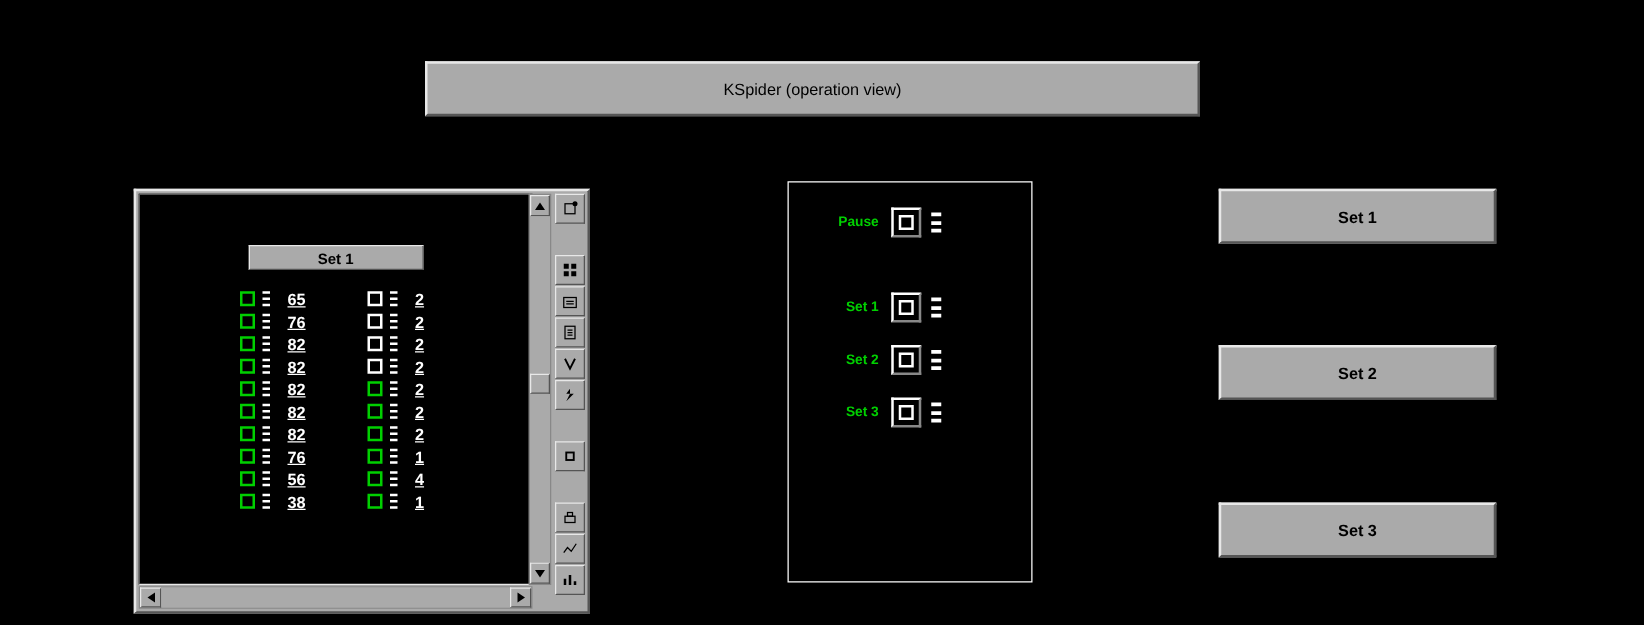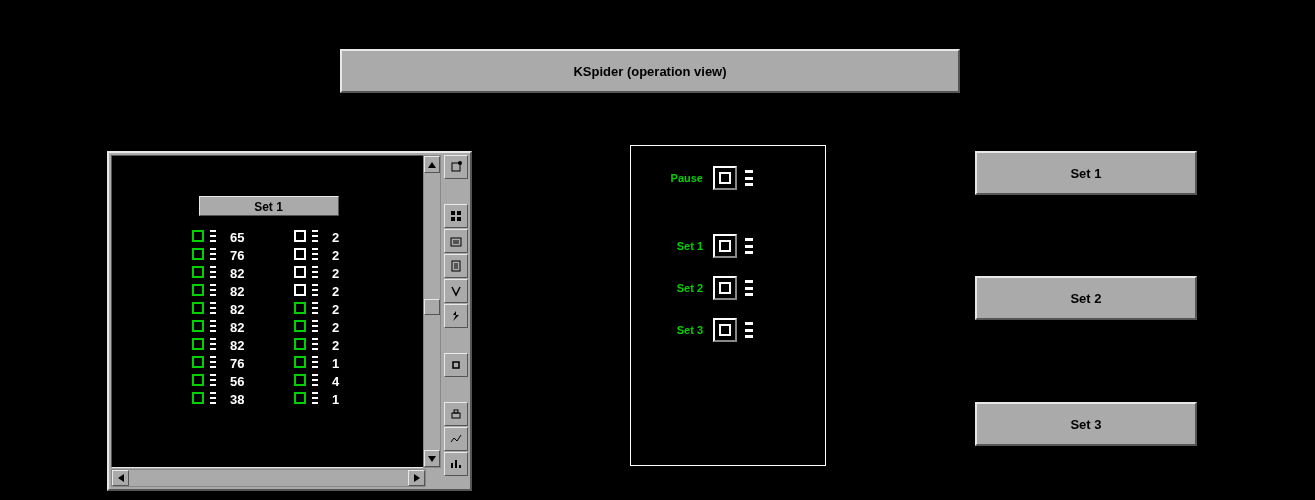--- a/index.html
+++ b/index.html
@@ -21,21 +21,21 @@
   height: 44px;
   background: #aaaaaa;
   border-top: 2px solid #e8e8e8;
   border-left: 2px solid #e8e8e8;
   border-right: 2px solid #555;
   border-bottom: 2px solid #555;
   display: flex;
   align-items: center;
   justify-content: center;
   color: #000;
-  font-weight: bold;
+  font-weight: normal;
   font-size: 13px;
 }
 
 
 .data-window {
   position: absolute;
   left: 107px;
   top: 151px;
   width: 365px;
   height: 340px;
@@ -76,23 +76,24 @@
   line-height: 20px;
   font-size: 12px;
   border-top: 1px solid #e8e8e8;
   border-left: 1px solid #e8e8e8;
   border-right: 1px solid #555;
   border-bottom: 1px solid #555;
 }
 .rows { padding-left: 80px; }
 .row {
   display: flex;
-  align-items: flex-start;
+  align-items: center;
   height: 18px;
   gap: 6px;
+  text-decoration: underline;
 }
 .sq { width: 12px; height: 12px; display: inline-block; }
 .sq.green { border: 2px solid #00d000; }
 .sq.white { border: 2px solid #fff; }
 .tick {
   width: 6px; height: 12px;
   display: inline-flex; flex-direction: column;
   justify-content: space-between;
   margin-right: 8px;
 }

